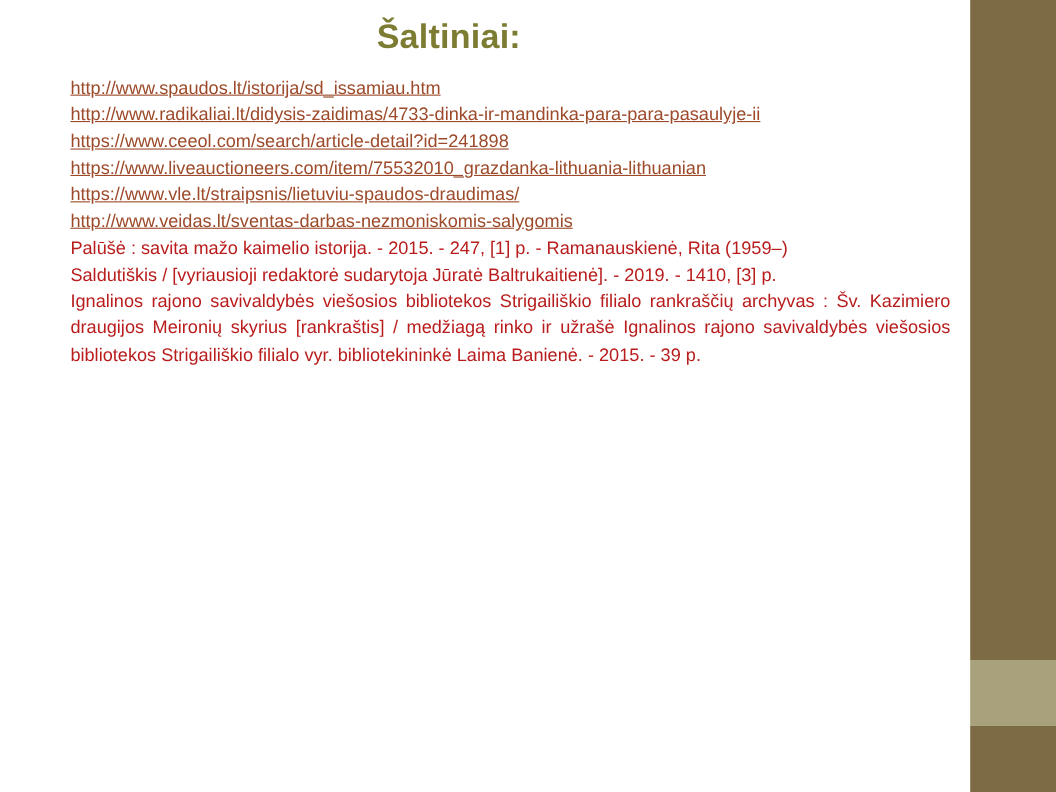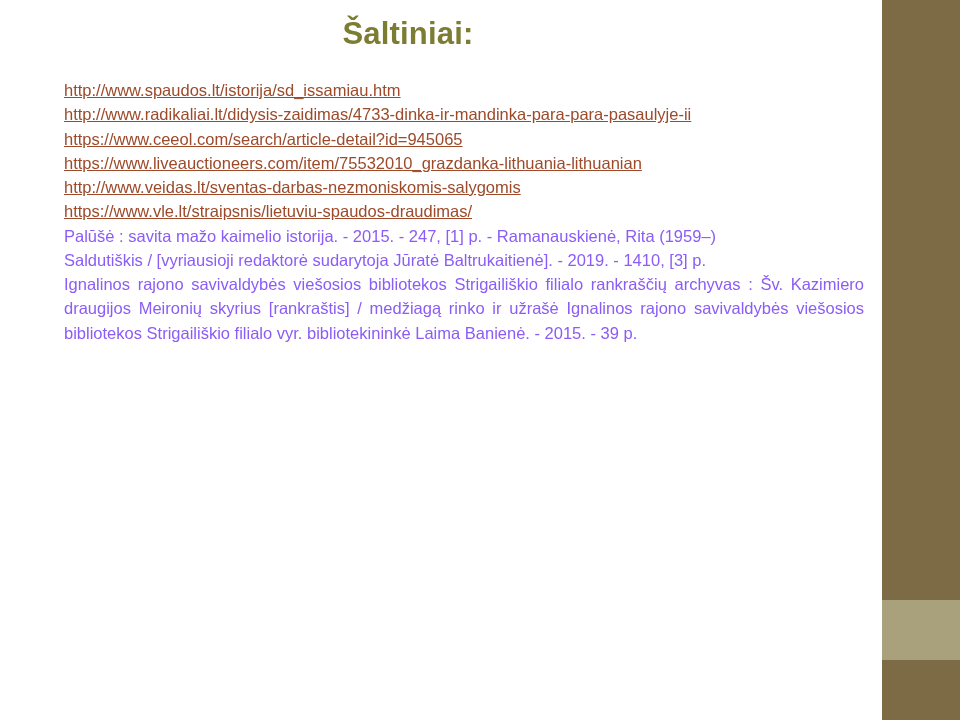--- a/index.html
+++ b/index.html
@@ -52,57 +52,56 @@
     letter-spacing: 0.2px;
   }
   .content {
     position: absolute;
     left: 64px;
     top: 68px;
     width: 800px;
     font-size: 16.5px;
     line-height: 1.47;
     color: #333333;
-    margin-top: 10px;
   }
   .line {
     margin: 0;
     text-align: justify;
     text-justify: inter-word;
   }
   .link {
     color: #9c4a2a;
     text-decoration: underline;
     cursor: pointer;
     word-break: break-all;
   }
   .para {
     margin: 0;
     text-align: justify;
-    color: #8b5cf6;
+    color: #b91c1c;
   }
 </style>
 </head>
 <body>
 
 <div class="slide">
 
   <div class="right-bar right-bar-top"></div>
   <div class="right-bar right-bar-mid"></div>
   <div class="right-bar right-bar-bottom"></div>
 
   <div class="title">Šaltiniai:</div>
 
   <div class="content">
     <p class="line"><span class="link">http://www.spaudos.lt/istorija/sd_issamiau.htm</span></p>
     <p class="line"><span class="link">http://www.radikaliai.lt/didysis-zaidimas/4733-dinka-ir-mandinka-para-para-pasaulyje-ii</span></p>
-    <p class="line"><span class="link">https://www.ceeol.com/search/article-detail?id=945065</span></p>
+    <p class="line"><span class="link">https://www.ceeol.com/search/article-detail?id=241898</span></p>
     <p class="line"><span class="link">https://www.liveauctioneers.com/item/75532010_grazdanka-lithuania-lithuanian</span></p>
+    <p class="line"><span class="link">https://www.vle.lt/straipsnis/lietuviu-spaudos-draudimas/</span></p>
     <p class="line"><span class="link">http://www.veidas.lt/sventas-darbas-nezmoniskomis-salygomis</span></p>
-    <p class="line"><span class="link">https://www.vle.lt/straipsnis/lietuviu-spaudos-draudimas/</span></p>
 
     <p class="para">Palūšė : savita mažo kaimelio istorija. - 2015. - 247, [1] p. - Ramanauskienė, Rita (1959–)</p>
     <p class="para">Saldutiškis / [vyriausioji redaktorė sudarytoja Jūratė Baltrukaitienė]. - 2019. - 1410, [3] p.</p>
     <p class="para">Ignalinos rajono savivaldybės viešosios bibliotekos Strigailiškio filialo rankraščių archyvas : Šv. Kazimiero draugijos Meironių skyrius [rankraštis] / medžiagą rinko ir užrašė Ignalinos rajono savivaldybės viešosios bibliotekos Strigailiškio filialo vyr. bibliotekininkė Laima Banienė. - 2015. - 39 p.</p>
 
   </div>
 
 </div>
 
 </body></html>

